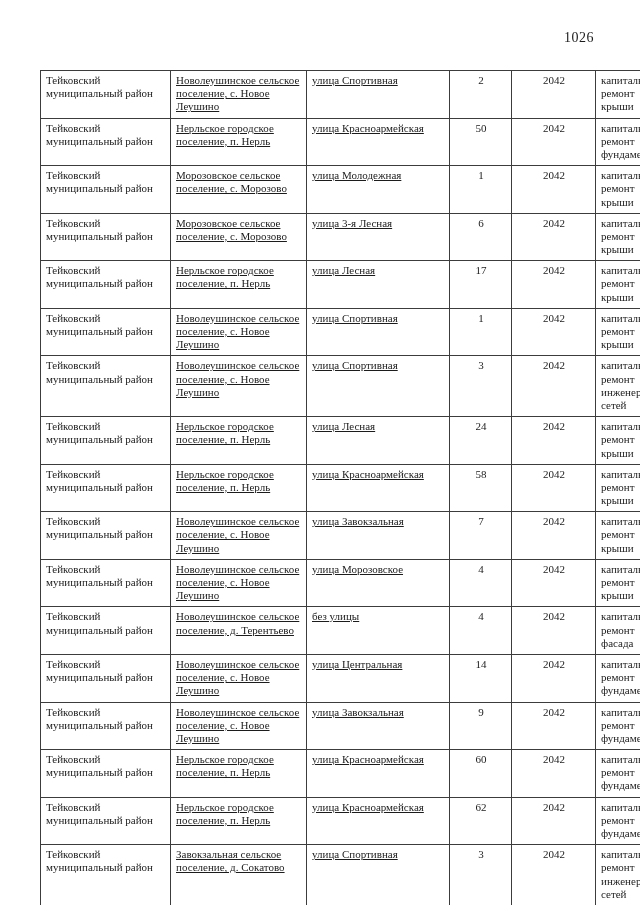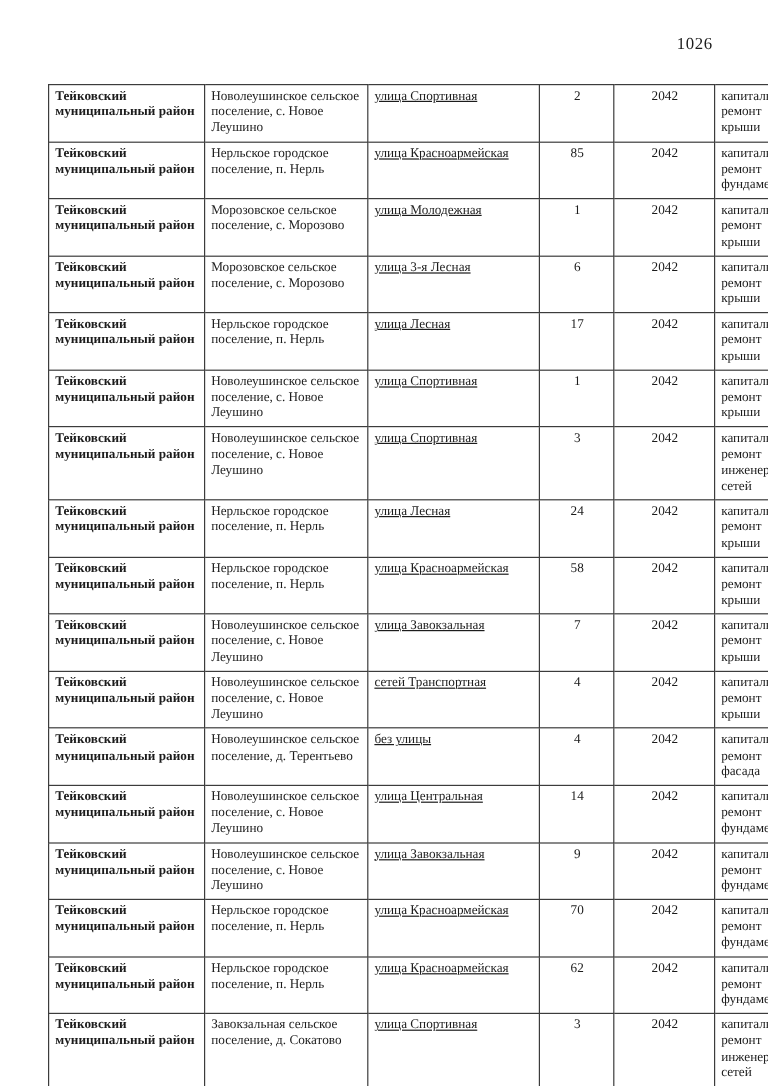--- a/index.html
+++ b/index.html
@@ -31,22 +31,22 @@
     table-layout: fixed;
   }
   table.schedule td {
     border: 1px solid #3c3c3c;
     font-size: 11px;
     line-height: 1.2;
     padding: 3px 4px 4px 5px;
     vertical-align: top;
     word-wrap: break-word;
   }
-  td.c-district { width: 120px; font-weight: bold; }
-  td.c-settlement { width: 126px; vertical-align: middle; }
+  td.c-district { width: 120px; }
+  td.c-settlement { width: 126px; vertical-align: middle; text-decoration: underline; }
   td.c-street { width: 133px; vertical-align: middle; text-decoration: underline; }
   td.c-house { width: 52px; text-align: center; vertical-align: middle; }
   td.c-year { width: 74px; text-align: center; vertical-align: middle; }
   td.c-work { width: 67px; }
 </style>
 </head>
 <body>
 
 <div class="page">
   <div class="page-number">1026</div>
@@ -58,21 +58,21 @@
           <td class="c-settlement">Новолеушинское сельское поселение, с. Новое Леушино</td>
           <td class="c-street">улица Спортивная</td>
           <td class="c-house">2</td>
           <td class="c-year">2042</td>
           <td class="c-work">капитальный ремонт крыши</td>
         </tr>
         <tr>
           <td class="c-district">Тейковский муниципальный район</td>
           <td class="c-settlement">Нерльское городское поселение, п. Нерль</td>
           <td class="c-street">улица Красноармейская</td>
-          <td class="c-house">85</td>
+          <td class="c-house">50</td>
           <td class="c-year">2042</td>
           <td class="c-work">капитальный ремонт фундамента</td>
         </tr>
         <tr>
           <td class="c-district">Тейковский муниципальный район</td>
           <td class="c-settlement">Морозовское сельское поселение, с. Морозово</td>
           <td class="c-street">улица Молодежная</td>
           <td class="c-house">1</td>
           <td class="c-year">2042</td>
           <td class="c-work">капитальный ремонт крыши</td>
@@ -129,21 +129,21 @@
           <td class="c-district">Тейковский муниципальный район</td>
           <td class="c-settlement">Новолеушинское сельское поселение, с. Новое Леушино</td>
           <td class="c-street">улица Завокзальная</td>
           <td class="c-house">7</td>
           <td class="c-year">2042</td>
           <td class="c-work">капитальный ремонт крыши</td>
         </tr>
         <tr>
           <td class="c-district">Тейковский муниципальный район</td>
           <td class="c-settlement">Новолеушинское сельское поселение, с. Новое Леушино</td>
-          <td class="c-street">сетей Транспортная</td>
+          <td class="c-street">улица Морозовское</td>
           <td class="c-house">4</td>
           <td class="c-year">2042</td>
           <td class="c-work">капитальный ремонт крыши</td>
         </tr>
         <tr>
           <td class="c-district">Тейковский муниципальный район</td>
           <td class="c-settlement">Новолеушинское сельское поселение, д. Терентьево</td>
           <td class="c-street">без улицы</td>
           <td class="c-house">4</td>
           <td class="c-year">2042</td>
@@ -162,21 +162,21 @@
           <td class="c-settlement">Новолеушинское сельское поселение, с. Новое Леушино</td>
           <td class="c-street">улица Завокзальная</td>
           <td class="c-house">9</td>
           <td class="c-year">2042</td>
           <td class="c-work">капитальный ремонт фундамента</td>
         </tr>
         <tr>
           <td class="c-district">Тейковский муниципальный район</td>
           <td class="c-settlement">Нерльское городское поселение, п. Нерль</td>
           <td class="c-street">улица Красноармейская</td>
-          <td class="c-house">70</td>
+          <td class="c-house">60</td>
           <td class="c-year">2042</td>
           <td class="c-work">капитальный ремонт фундамента</td>
         </tr>
         <tr>
           <td class="c-district">Тейковский муниципальный район</td>
           <td class="c-settlement">Нерльское городское поселение, п. Нерль</td>
           <td class="c-street">улица Красноармейская</td>
           <td class="c-house">62</td>
           <td class="c-year">2042</td>
           <td class="c-work">капитальный ремонт фундамента</td>

